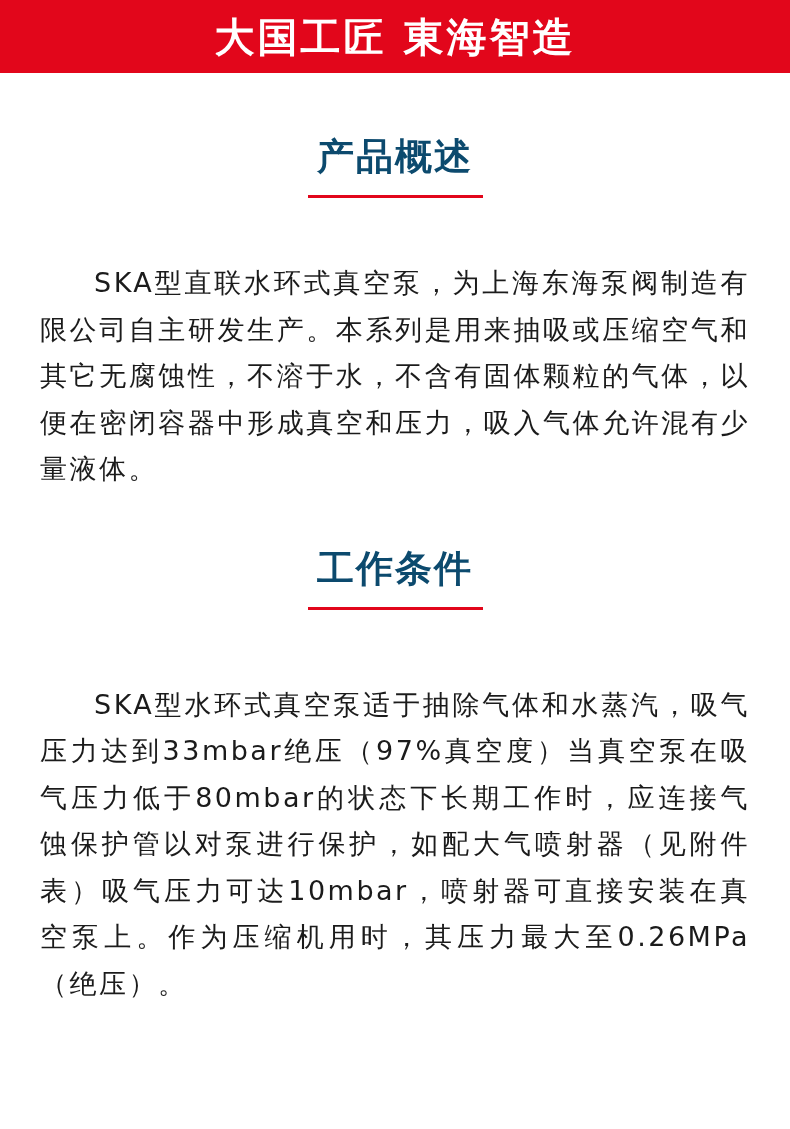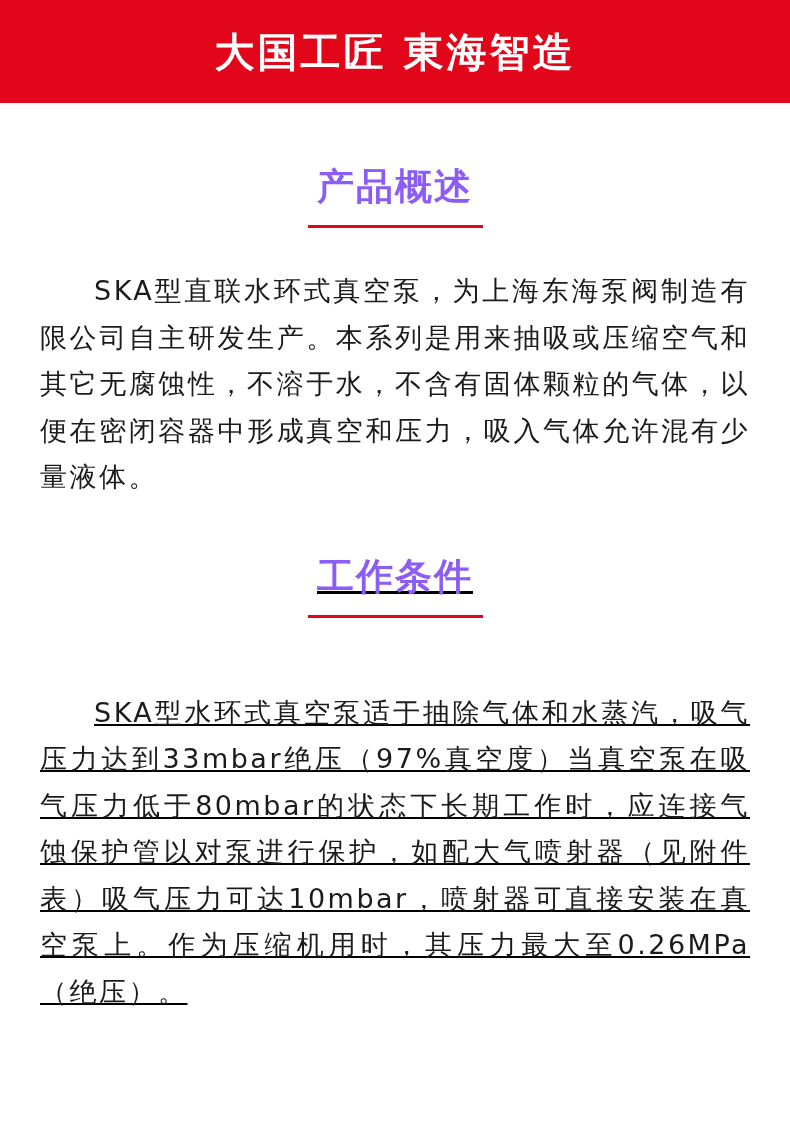--- a/index.html
+++ b/index.html
@@ -18,21 +18,21 @@
     width: 790px;
     height: 1129px;
     background: #ffffff;
     box-sizing: border-box;
   }
 
   
   .banner {
     position: relative;
     width: 790px;
-    height: 103px;
+    height: 73px;
     background: #e2061b;
     display: flex;
     align-items: center;
     justify-content: center;
   }
   .banner-title {
     color: #ffffff;
     font-family: "DejaVu Sans", sans-serif;
     font-size: 40px;
     font-weight: bold;
@@ -50,21 +50,21 @@
   .section {
     margin: 0;
   }
   .section-head {
     text-align: center;
   }
   .section-title {
     font-family: "DejaVu Sans", sans-serif;
     font-size: 37px;
     font-weight: bold;
-    color: #8b5cf6;
+    color: #0c4a6e;
     letter-spacing: 2px;
     line-height: 1.2;
     margin: 0;
   }
   .title-rule {
     width: 175px;
     height: 3px;
     background: #e2061b;
     margin: 16px auto 0 auto;
   }
@@ -75,23 +75,23 @@
     color: #1b1b1b;
     line-height: 1.72;
     letter-spacing: 2.5px;
     text-align: justify;
     text-justify: inter-ideograph;
     text-indent: 2em;
     margin: 0;
   }
 
   .sec-overview { padding-top: 62px; }
-  .sec-overview .body-text { margin-top: 40px; }
+  .sec-overview .body-text { margin-top: 62px; }
 
-  .sec-conditions { padding-top: 54px; text-decoration: underline; }
+  .sec-conditions { padding-top: 54px; }
   .sec-conditions .body-text { margin-top: 72px; }
 </style>
 </head>
 <body>
 
 <div class="page">
 
   <div class="banner">
     <div class="banner-title">大国工匠  東海智造</div>
   </div>

